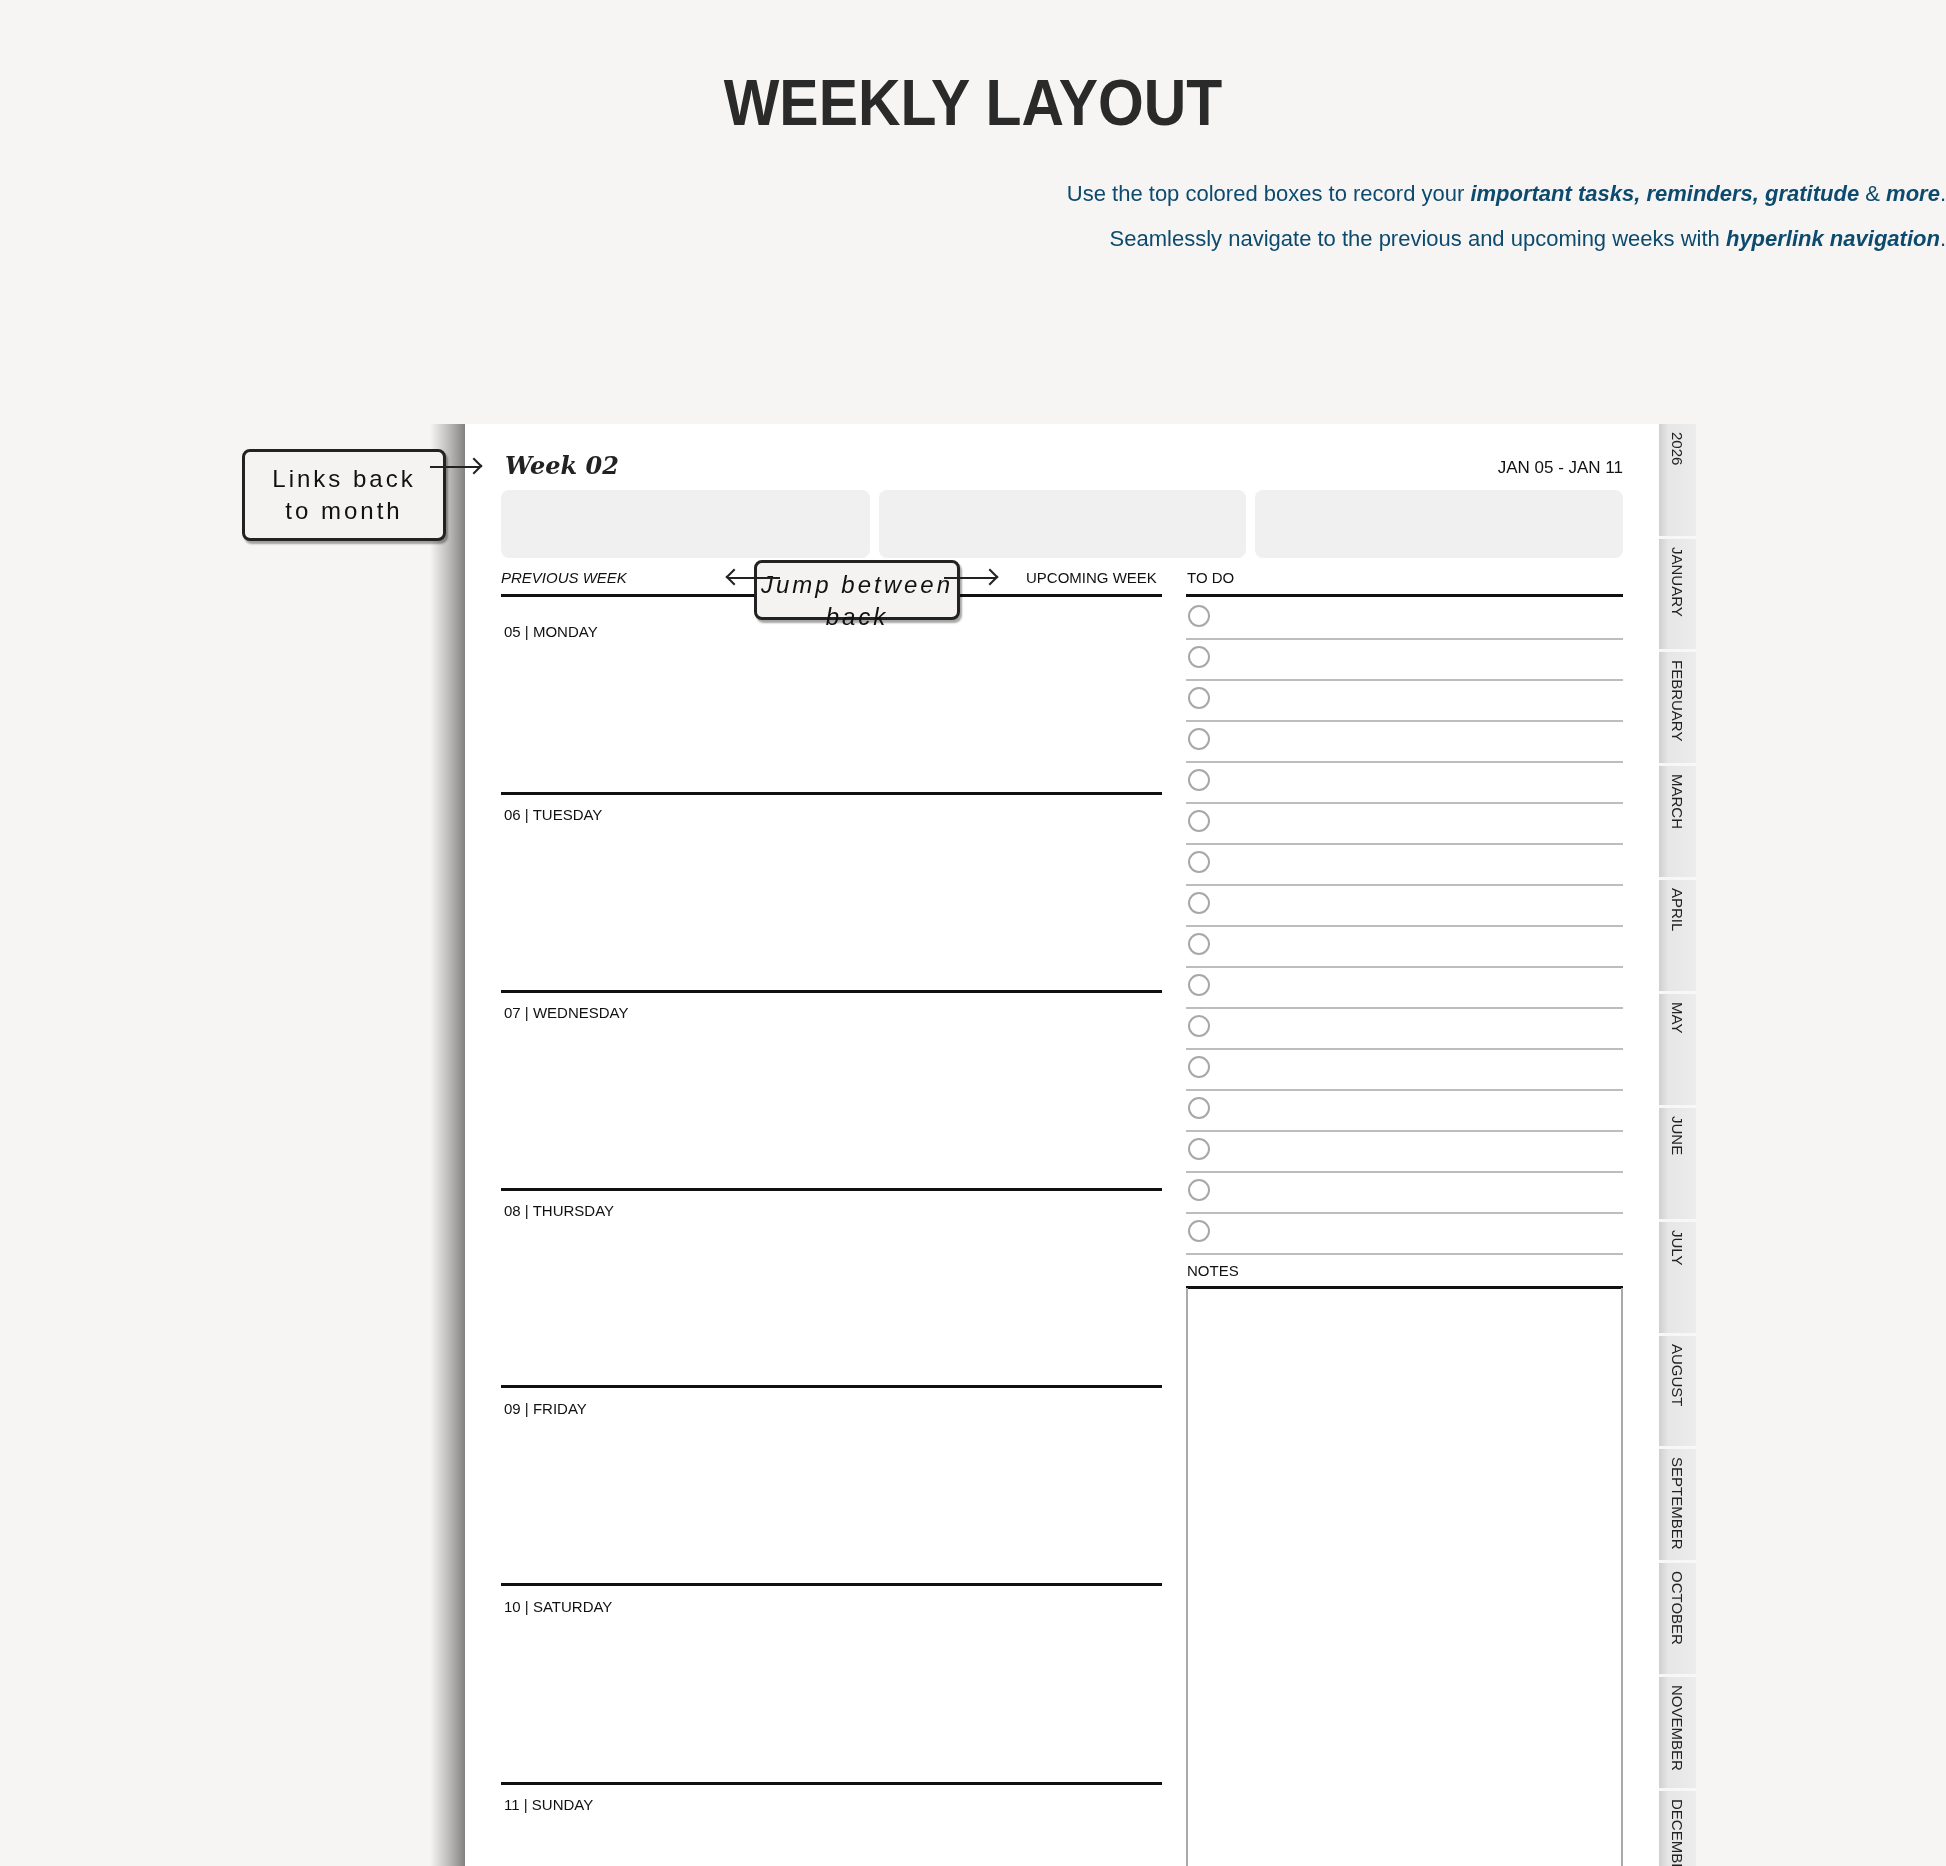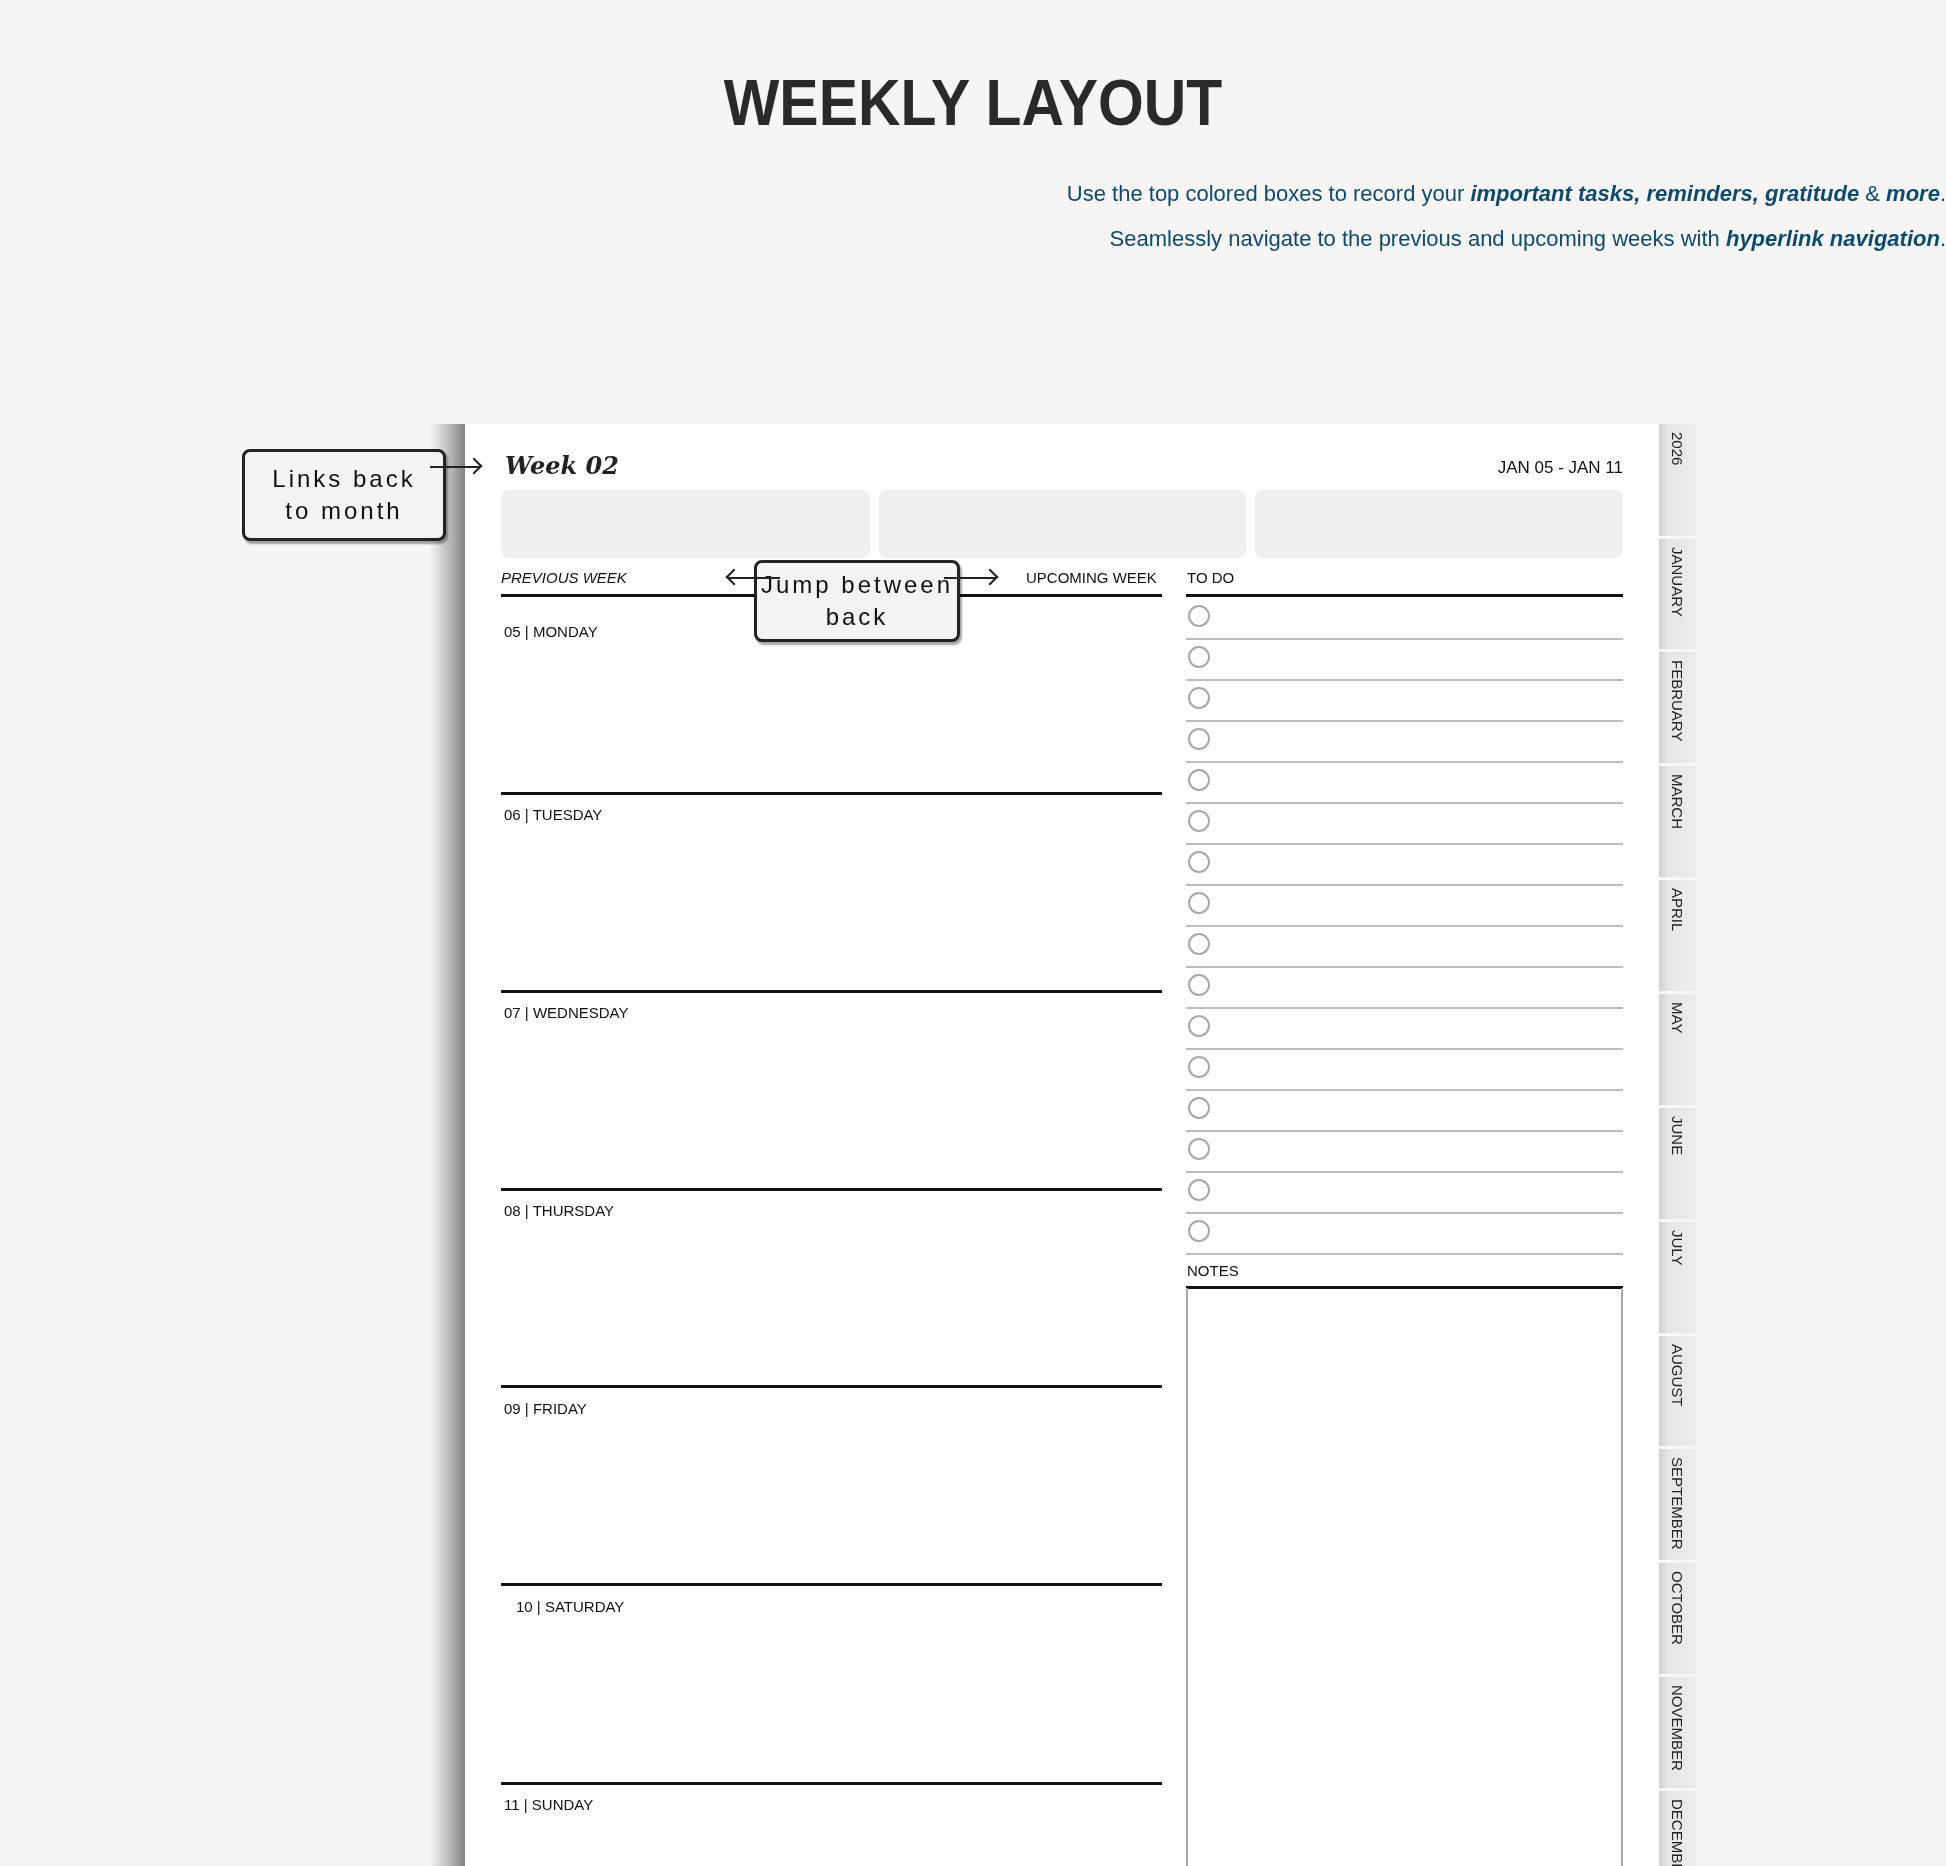--- a/index.html
+++ b/index.html
@@ -131,21 +131,21 @@
 <div class="thick-line" style="left:501px;top:1188px;width:661px;"></div>
 
 <div class="day-label" style="top:1202px;">08 | THURSDAY</div>
 <div class="day-area" style="top:1224px;height:160px;"></div>
 <div class="thick-line" style="left:501px;top:1385px;width:661px;"></div>
 
 <div class="day-label" style="top:1400px;">09 | FRIDAY</div>
 <div class="day-area" style="top:1422px;height:160px;"></div>
 <div class="thick-line" style="left:501px;top:1583px;width:661px;"></div>
 
-<div class="day-label" style="top:1598px;margin-left:12px;">10 | SATURDAY</div>
+<div class="day-label" style="top:1598px;">10 | SATURDAY</div>
 <div class="day-area" style="top:1620px;height:160px;"></div>
 <div class="thick-line" style="left:501px;top:1782px;width:661px;"></div>
 
 <div class="day-label" style="top:1796px;">11 | SUNDAY</div>
 <div class="day-area" style="top:1818px;height:48px;"></div>
 
 <div class="todo-row" style="top:597px;">
     <div class="todo-check"></div>
   </div>
 <div class="todo-row" style="top:638px;">
@@ -239,18 +239,18 @@
       <span>DECEMBER</span>
     </div>
 </div>
 
 <div class="callout" style="left:242px;top:421px;width:204px;height:92px;padding-top:11px;">
   <div>Links back</div>
   <div>to month</div>
 </div>
 <div class="arrow right" style="left:430px;top:466px;width:50px;"></div>
 
-<div class="callout" style="left:754px;top:532px;width:206px;height:82px;padding-top:6px;">
+<div class="callout" style="left:754px;top:532px;width:206px;height:60px;padding-top:6px;font-style:italic;">
   <div>Jump between</div>
   <div>back</div>
 </div>
 <div class="arrow left" style="left:728px;top:577px;width:52px;"></div>
 <div class="arrow right" style="left:944px;top:577px;width:52px;"></div>
 
 </body></html>

